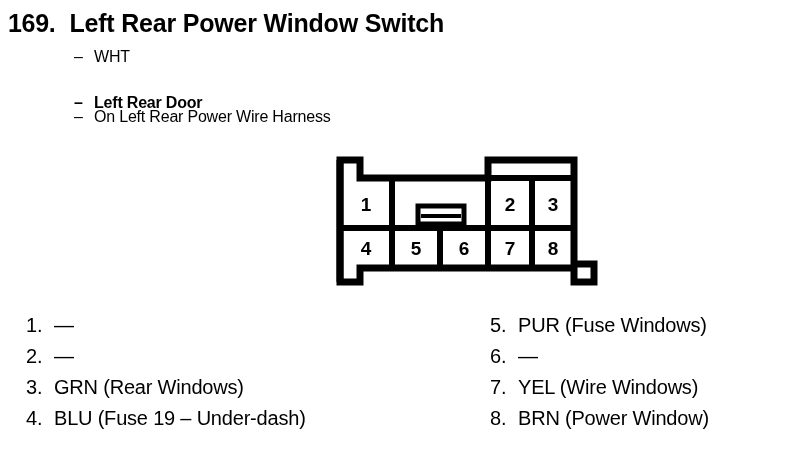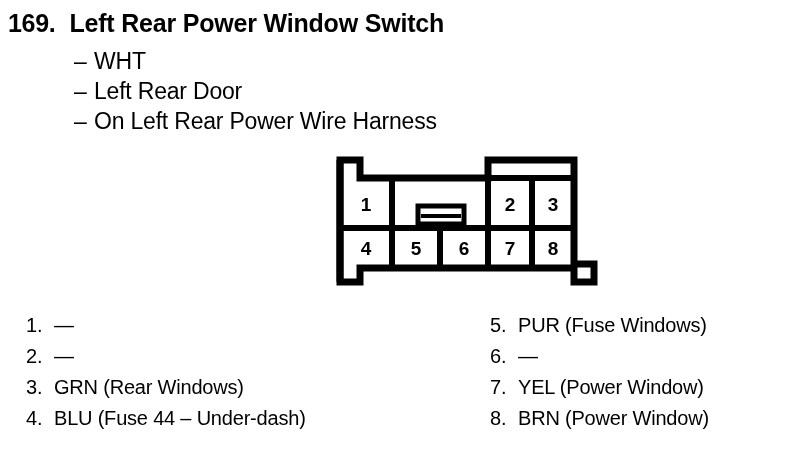--- a/index.html
+++ b/index.html
@@ -38,26 +38,26 @@
   }
   #title-text {
     font-size: 25px;
     font-weight: bold;
     letter-spacing: -0.2px;
     margin-left: 14px;
   }
   .sub-line {
     position: absolute;
     left: 74px;
-    font-size: 23px;
+    font-size: 16px;
     letter-spacing: -0.2px;
     white-space: nowrap;
   }
   #sub-0 { top: 48px; }
-  #sub-1 { top: 78px; }
+  #sub-1 { top: 94px; font-weight: bold; }
   #sub-2 { top: 108px; }
   .sub-dash {
     display: inline-block;
     width: 20px;
   }
 
   
   #connector {
     position: absolute;
     left: 336px;
@@ -182,32 +182,32 @@
     <div class="legend-item li-0">
       <span class="li-num">1.</span><span>—</span>
     </div>
     <div class="legend-item li-1">
       <span class="li-num">2.</span><span>—</span>
     </div>
     <div class="legend-item li-2">
       <span class="li-num">3.</span><span>GRN (Rear Windows)</span>
     </div>
     <div class="legend-item li-3">
-      <span class="li-num">4.</span><span>BLU (Fuse 44 – Under-dash)</span>
+      <span class="li-num">4.</span><span>BLU (Fuse 19 – Under-dash)</span>
     </div>
   </div>
 
   <div class="legend-col" id="legend-col-right">
     <div class="legend-item li-0">
       <span class="li-num">5.</span><span>PUR (Fuse Windows)</span>
     </div>
     <div class="legend-item li-1">
       <span class="li-num">6.</span><span>—</span>
     </div>
     <div class="legend-item li-2">
-      <span class="li-num">7.</span><span>YEL (Power Window)</span>
+      <span class="li-num">7.</span><span>YEL (Wire Windows)</span>
     </div>
     <div class="legend-item li-3">
       <span class="li-num">8.</span><span>BRN (Power Window)</span>
     </div>
   </div>
 
 </div>
 
 </body></html>

